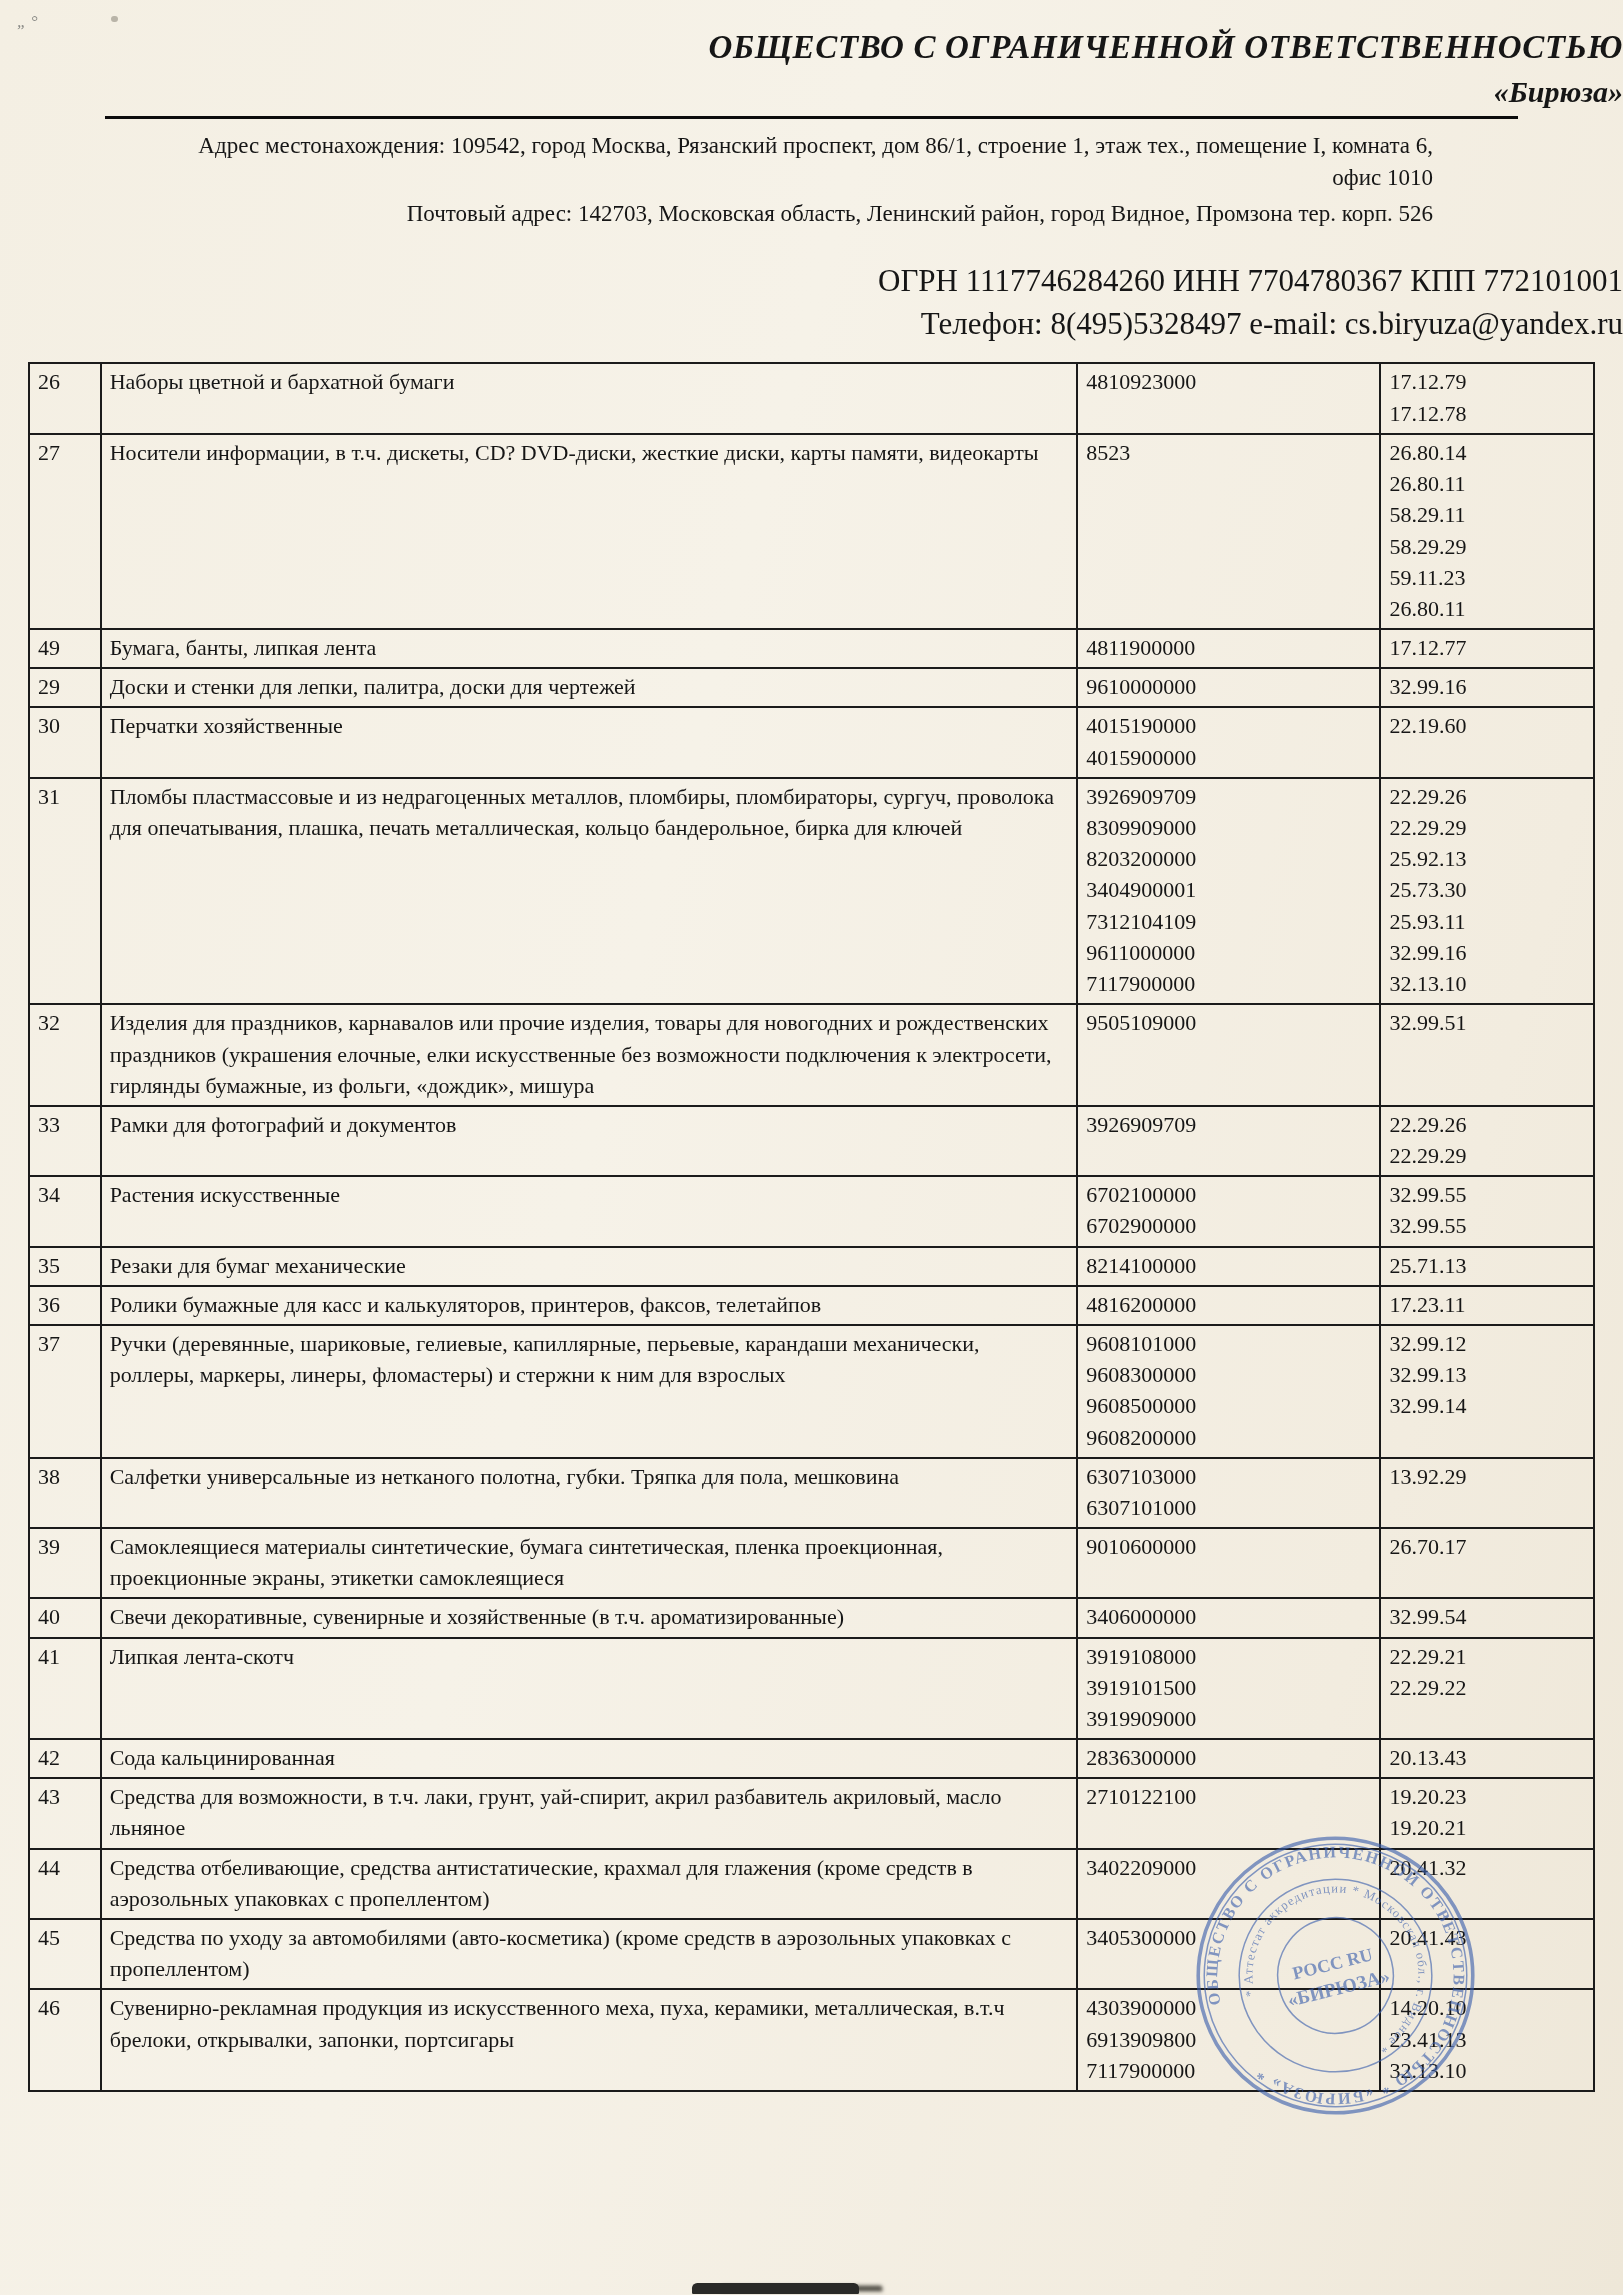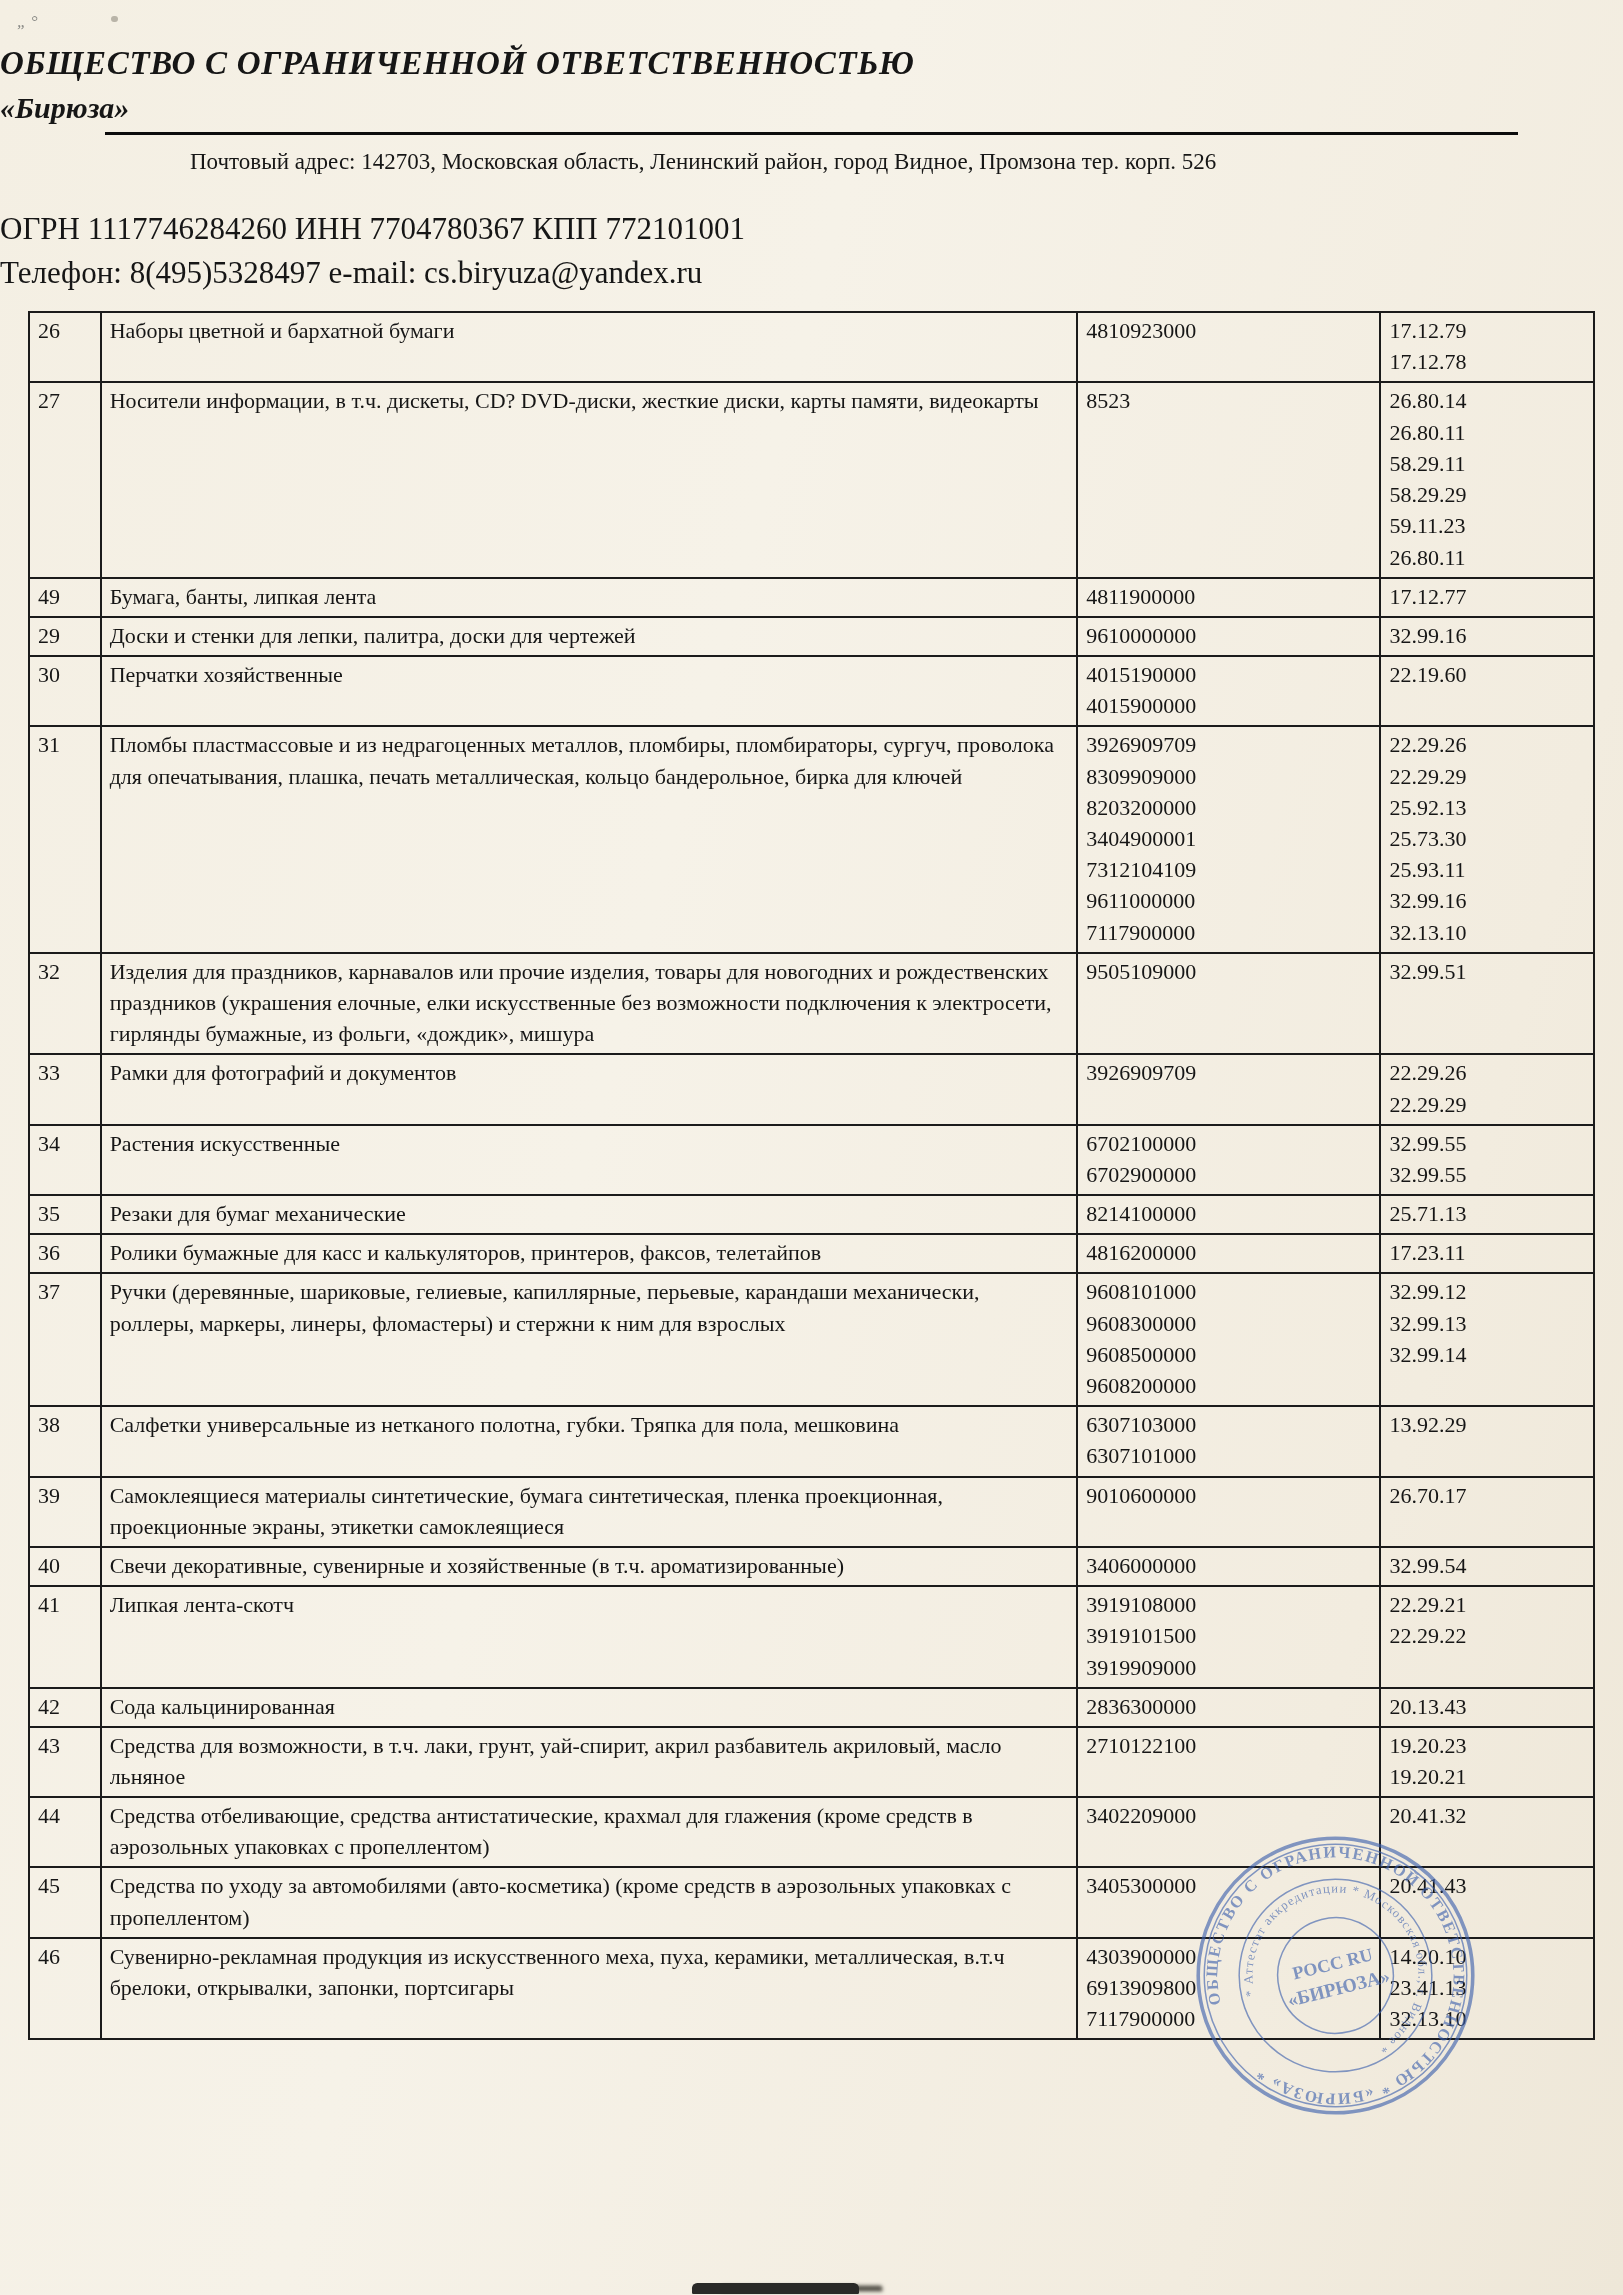--- a/index.html
+++ b/index.html
@@ -27,21 +27,21 @@
     width: 6.5px; height: 6.5px; border-radius: 50%;
     background: #b9b4a8;
   }
   .artifact-smudge {
     position: absolute; left: 692px; bottom: 1.3px;
     width: 167px; height: 10.5px; background: #2a2a28;
     border-radius: 5.2px 5.2px 1.3px 1.3px;
     box-shadow: 26px 0 3.9px -2.6px #55524a;
   }
 
-  .header { padding-top: 45px; text-align: left; }
+  .header { padding-top: 29px; text-align: right; }
   .company-type {
     font-size: 33px; font-weight: bold; font-style: italic;
     letter-spacing: 0.7px;
   }
   .company-name {
     font-size: 30px; font-weight: bold; font-style: italic;
     margin-top: 9.2px;
   }
   .title-rule {
     width: 1413px; height: 0;
@@ -89,20 +89,21 @@
 
 <div class="page">
 
   <div class="artifact-pen">„  °</div>
   <div class="artifact-dot"></div>
 
   <div class="header">
     <div class="company-type">ОБЩЕСТВО С ОГРАНИЧЕННОЙ ОТВЕТСТВЕННОСТЬЮ</div>
     <div class="company-name">«Бирюза»</div>
     <div class="title-rule"></div>
+    <div class="addr">Адрес местонахождения: 109542, город Москва, Рязанский проспект, дом 86/1, строение 1, этаж тех., помещение I, комната 6, офис 1010</div>
     <div class="addr">Почтовый адрес: 142703, Московская область, Ленинский район, город Видное, Промзона тер. корп. 526</div>
     <div class="reg-block">
       <div>ОГРН 1117746284260 ИНН 7704780367 КПП 772101001</div>
       <div>Телефон: 8(495)5328497 e-mail: cs.biryuza@yandex.ru</div>
     </div>
   </div>
 
   <table class="goods">
     <tbody>
         <tr>

